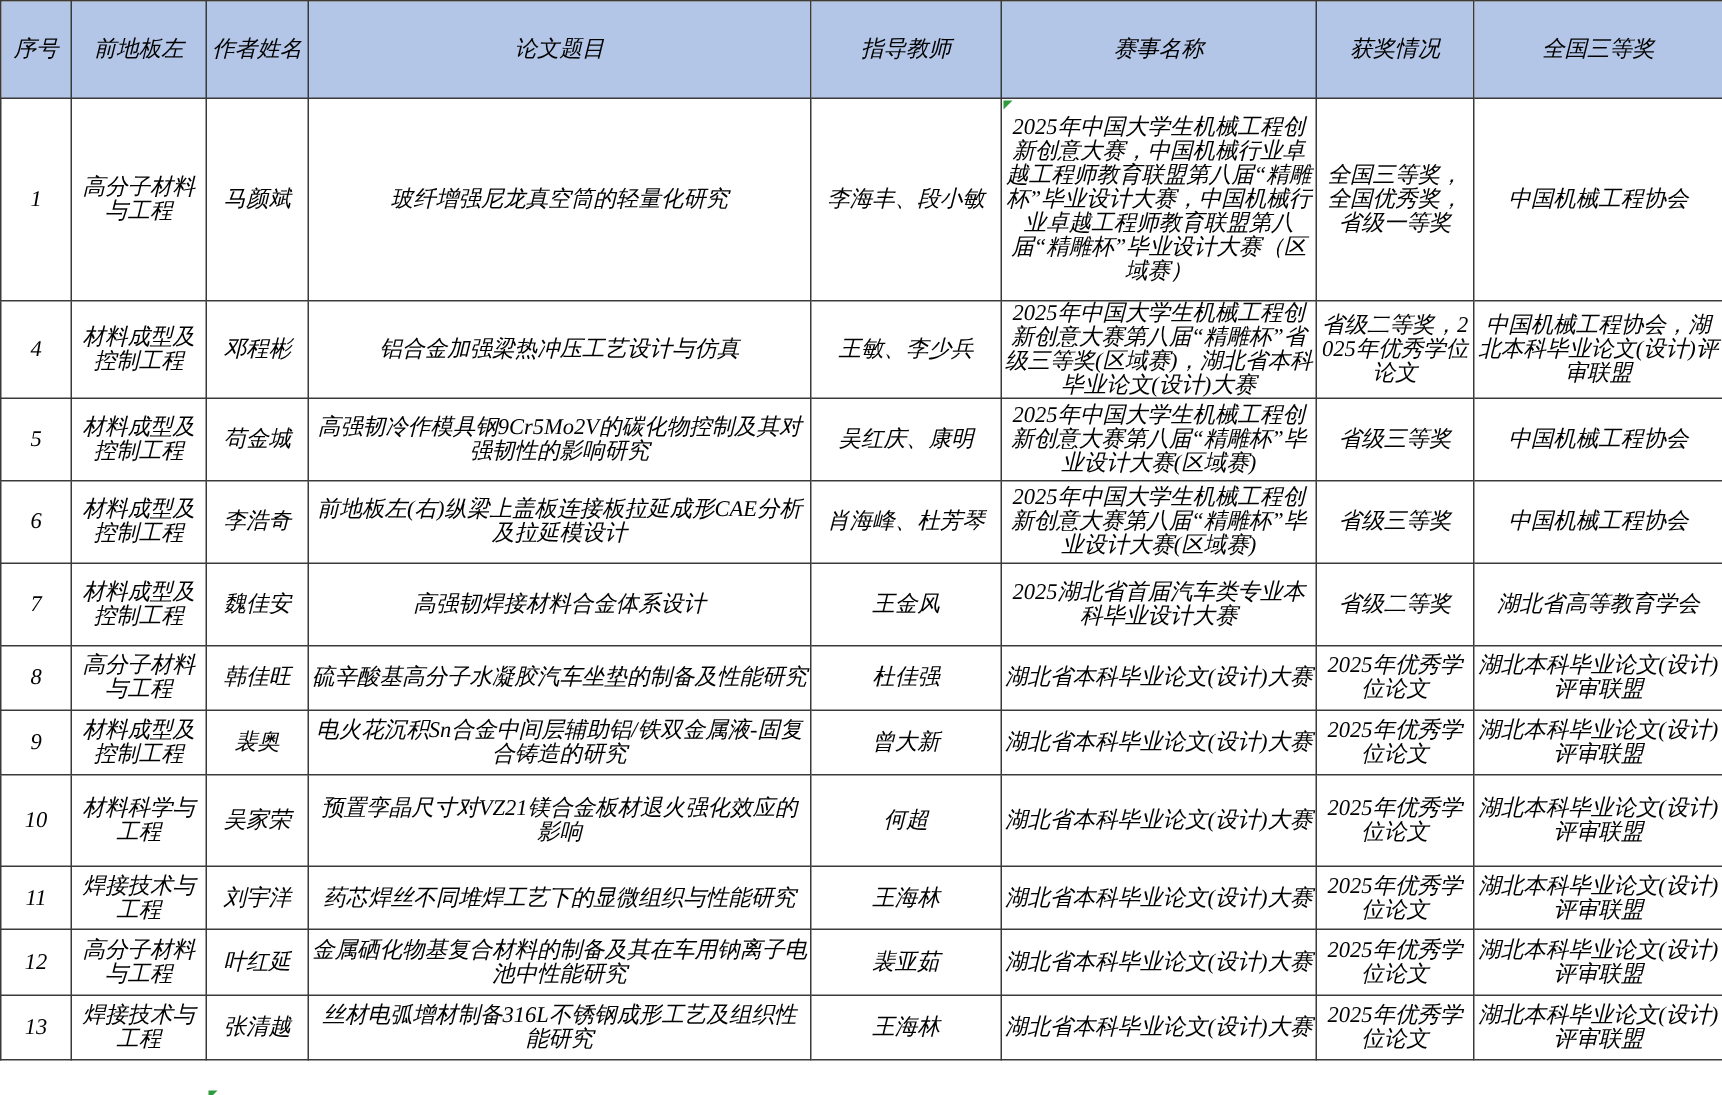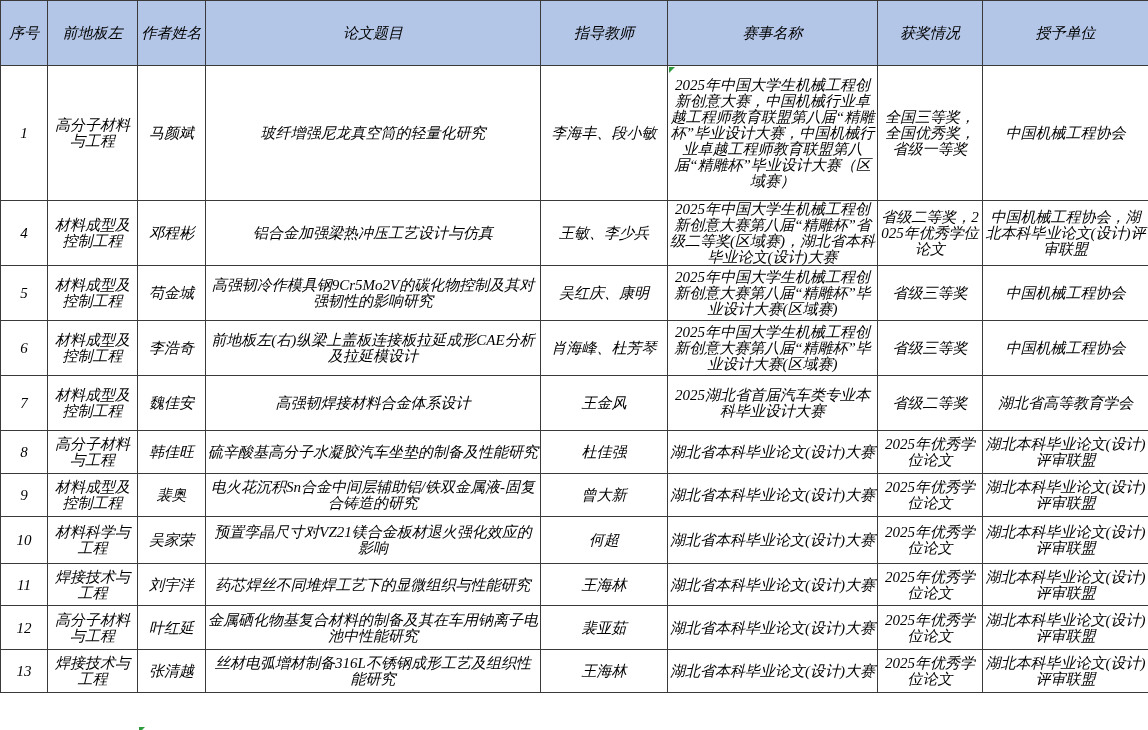--- a/index.html
+++ b/index.html
@@ -64,41 +64,41 @@
   </colgroup>
   <thead>
     <tr>
       <th>序号</th>
       <th>前地板左</th>
       <th>作者姓名</th>
       <th>论文题目</th>
       <th>指导教师</th>
       <th>赛事名称</th>
       <th>获奖情况</th>
-      <th>授予单位</th>
+      <th>全国三等奖</th>
     </tr>
   </thead>
   <tbody>
       <tr style="height: 135px;">
         <td>1</td>
         <td>高分子材料与工程</td>
         <td>马颜斌</td>
         <td>玻纤增强尼龙真空筒的轻量化研究</td>
         <td>李海丰、段小敏</td>
         <td>2025年中国大学生机械工程创新创意大赛，中国机械行业卓越工程师教育联盟第八届“精雕杯”毕业设计大赛，中国机械行业卓越工程师教育联盟第八届“精雕杯”毕业设计大赛（区域赛）</td>
         <td>全国三等奖，全国优秀奖，省级一等奖</td>
         <td>中国机械工程协会</td>
       </tr>
       <tr style="height: 65px;">
         <td>4</td>
         <td>材料成型及控制工程</td>
         <td>邓程彬</td>
         <td>铝合金加强梁热冲压工艺设计与仿真</td>
         <td>王敏、李少兵</td>
-        <td>2025年中国大学生机械工程创新创意大赛第八届“精雕杯”省级二等奖(区域赛)，湖北省本科毕业论文(设计)大赛</td>
+        <td>2025年中国大学生机械工程创新创意大赛第八届“精雕杯”省级三等奖(区域赛)，湖北省本科毕业论文(设计)大赛</td>
         <td>省级二等奖，2025年优秀学位论文</td>
         <td>中国机械工程协会，湖北本科毕业论文(设计)评审联盟</td>
       </tr>
       <tr style="height: 55px;">
         <td>5</td>
         <td>材料成型及控制工程</td>
         <td>苟金城</td>
         <td>高强韧冷作模具钢9Cr5Mo2V的碳化物控制及其对强韧性的影响研究</td>
         <td>吴红庆、康明</td>
         <td>2025年中国大学生机械工程创新创意大赛第八届“精雕杯”毕业设计大赛(区域赛)</td>
@@ -138,21 +138,21 @@
       <tr style="height: 43px;">
         <td>9</td>
         <td>材料成型及控制工程</td>
         <td>裴奥</td>
         <td>电火花沉积Sn合金中间层辅助铝/铁双金属液-固复合铸造的研究</td>
         <td>曾大新</td>
         <td>湖北省本科毕业论文(设计)大赛</td>
         <td>2025年优秀学位论文</td>
         <td>湖北本科毕业论文(设计)评审联盟</td>
       </tr>
-      <tr style="height: 47px;">
+      <tr style="height: 61px;">
         <td>10</td>
         <td>材料科学与工程</td>
         <td>吴家荣</td>
         <td>预置孪晶尺寸对VZ21镁合金板材退火强化效应的影响</td>
         <td>何超</td>
         <td>湖北省本科毕业论文(设计)大赛</td>
         <td>2025年优秀学位论文</td>
         <td>湖北本科毕业论文(设计)评审联盟</td>
       </tr>
       <tr style="height: 42px;">

